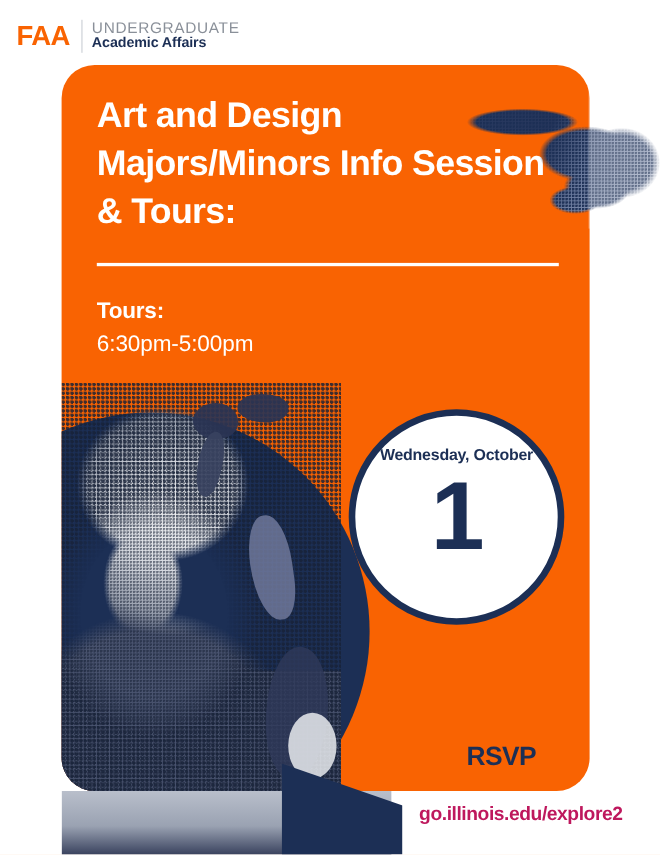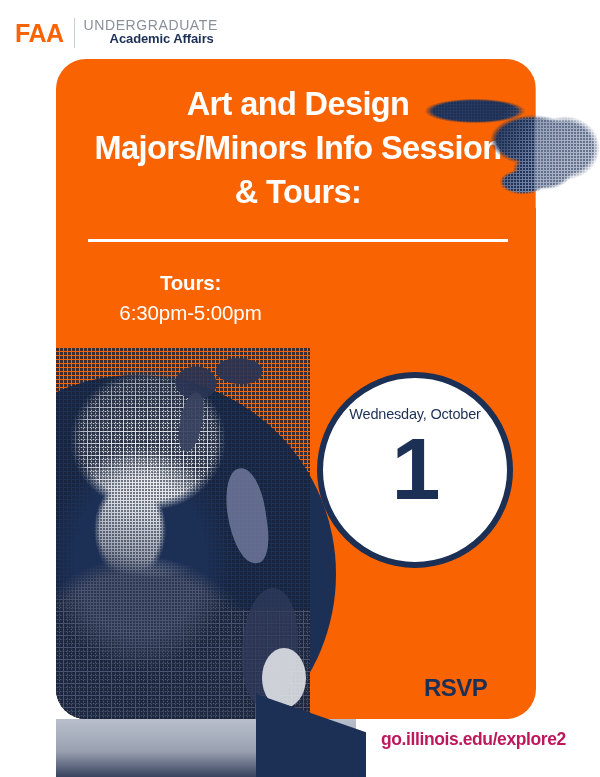--- a/index.html
+++ b/index.html
@@ -5,21 +5,21 @@
   * { margin:0; padding:0; box-sizing:border-box; }
   html,body { width:600px; height:777px; }
   body {
     background:#ffffff;
     font-family:"Liberation Sans", sans-serif;
     overflow:hidden;
     position:relative;
   }
   #poster {
     position:absolute; left:0; top:0; width:600px; height:777px;
-    background:#ffffff; overflow:hidden;text-align:center;
+    background:#ffffff; overflow:hidden;
   }
 
   
   #logo { position:absolute; left:15px; top:18px; display:flex; align-items:center; }
   #logo-faa {
     font-size:25px; font-weight:bold; letter-spacing:-0.5px;
     color:var(--orange,#f96302); line-height:26px;
   }
   #logo-divider {
     width:1px; height:30px; background:#c9cdd4; margin:0 9px 0 10px;
@@ -101,21 +101,21 @@
   
   #date-circle {
     position:absolute; left:317px; top:372px;
     width:196px; height:196px; border-radius:50%;
     background:#ffffff; border:6px solid #1c2f55;
     display:flex; flex-direction:column; align-items:center;
     justify-content:flex-start; padding-top:28px;
     overflow:hidden;
   }
   #date-weekday {
-    color:#1c2f55; font-size:14.5px; font-weight:normal;
+    color:#1c2f55; font-size:14.5px; font-weight:bold;
     letter-spacing:-0.2px; line-height:17px; white-space:nowrap;
   }
   #date-day {
     color:#1c2f55; font-size:88px; font-weight:bold;
     line-height:96px; margin-top:-2px; letter-spacing:-2px;
   }
 
   
   #statue {
     position:absolute; left:-20px; top:348px; width:330px; height:429px;
@@ -186,21 +186,21 @@
 </head>
 <body>
 
 <div id="poster">
 
   <div id="logo">
     <span id="logo-faa" style="color: rgb(249, 99, 2);">FAA</span>
     <span id="logo-divider"></span>
     <span id="logo-text">
       <span id="logo-line1" style="color: rgb(138, 144, 153);">UNDERGRADUATE</span>
-      <span id="logo-line2" style="color: rgb(28, 47, 85); margin-left: 22px;">Academic Affairs</span>
+      <span id="logo-line2" style="color: rgb(28, 47, 85);">Academic Affairs</span>
     </span>
   </div>
 
   <div id="orange-panel" style="background: rgb(249, 99, 2);">
 
     <div id="title" style="left:32px; top:23px;">Art and Design Majors/Minors Info Session &amp; Tours:</div>
     <div id="title-rule" style="left:32px; top:180px;"></div>
 
     <div id="details" style="left:32px; top:209px;">
       <div class="detail-col" id="col-time">

